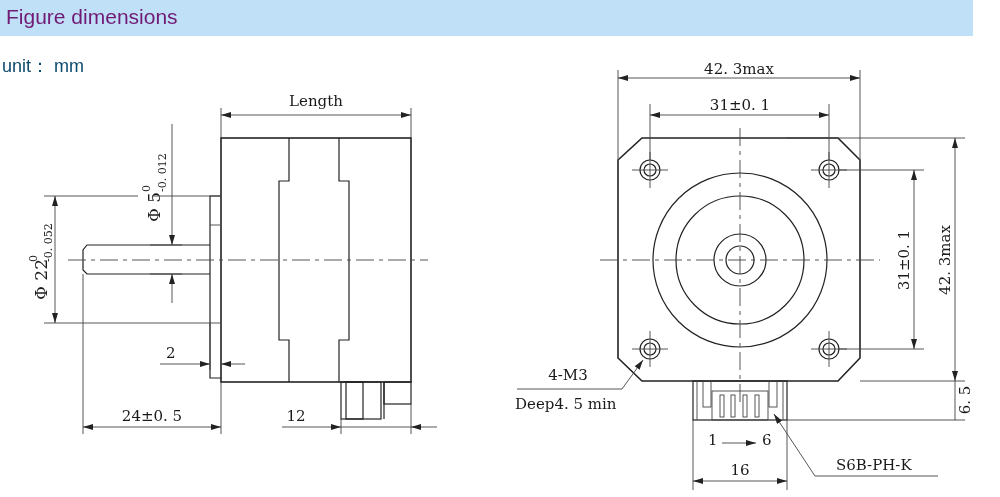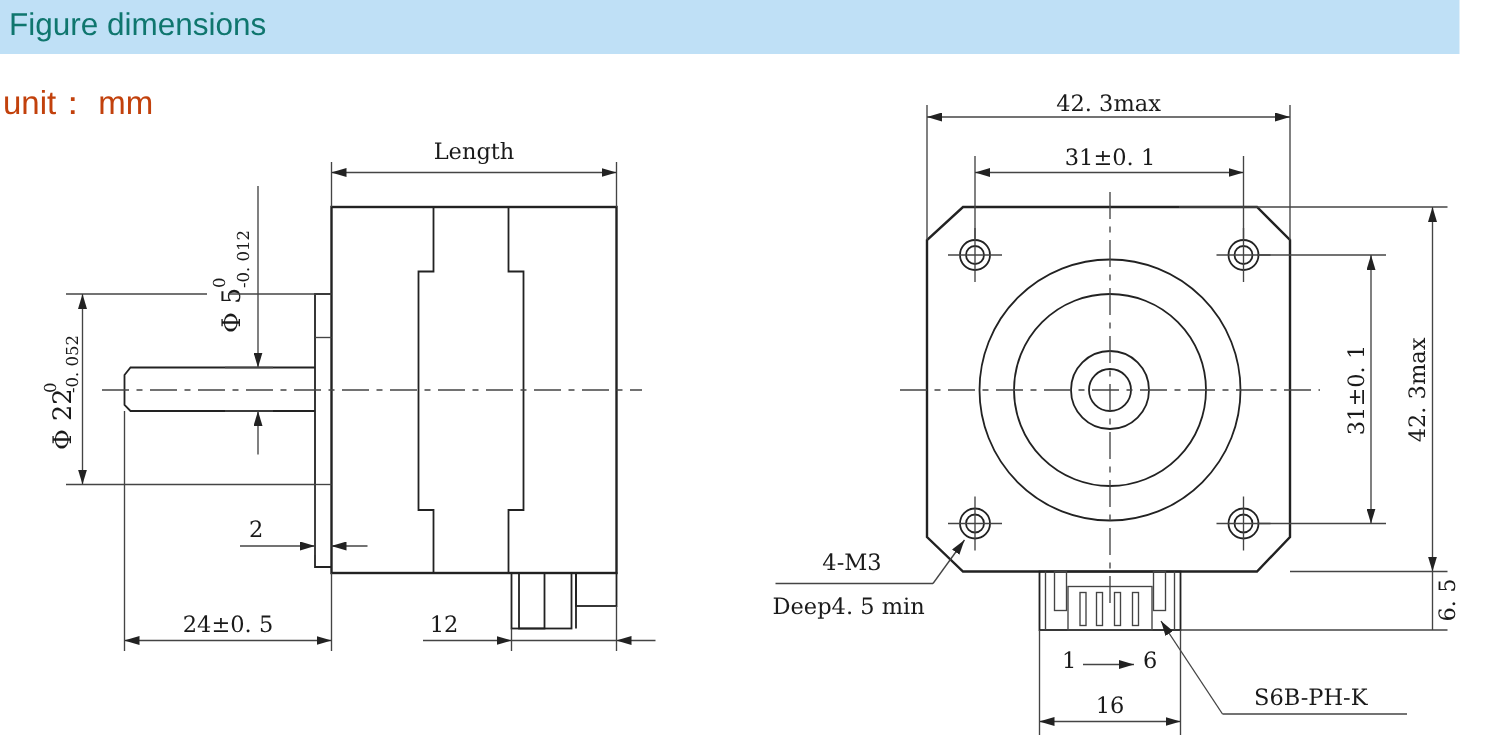--- a/index.html
+++ b/index.html
@@ -3,25 +3,25 @@
 <meta charset="utf-8">
 <style>
   html, body { margin: 0; padding: 0; background: #ffffff; }
   body { width: 1000px; height: 497px; position: relative; overflow: hidden; }
   .header-bar {
     position: absolute; left: 0; top: 0; width: 973px; height: 36px;
     background: #bfe0f6;
   }
   .header-title {
     position: absolute; left: 6px; top: 5px;
-    font-family: "Liberation Sans", sans-serif; font-size: 21px; color: #0f766e;
+    font-family: "Liberation Sans", sans-serif; font-size: 21px; color: #701a75;
   }
   .unit-label {
     position: absolute; left: 2px; top: 54px;
-    font-family: "Liberation Sans", sans-serif; font-size: 22px; color: #c2410c;
+    font-family: "Liberation Sans", sans-serif; font-size: 18px; color: #0c4a6e;
   }
   svg.drawing { position: absolute; left: 0; top: 0; }
   svg.drawing text {
     font-family: "DejaVu Serif", "Liberation Serif", serif;
     fill: #1a1a1a;
   }
   .ln { stroke: #222; stroke-width: 1.2; fill: none; }
   .ln-thick { stroke: #222; stroke-width: 1.6; fill: none; }
   .thin { stroke: #444; stroke-width: 0.9; fill: none; }
   .center { stroke: #444; stroke-width: 0.9; fill: none; stroke-dasharray: 18 5 4 5; }

